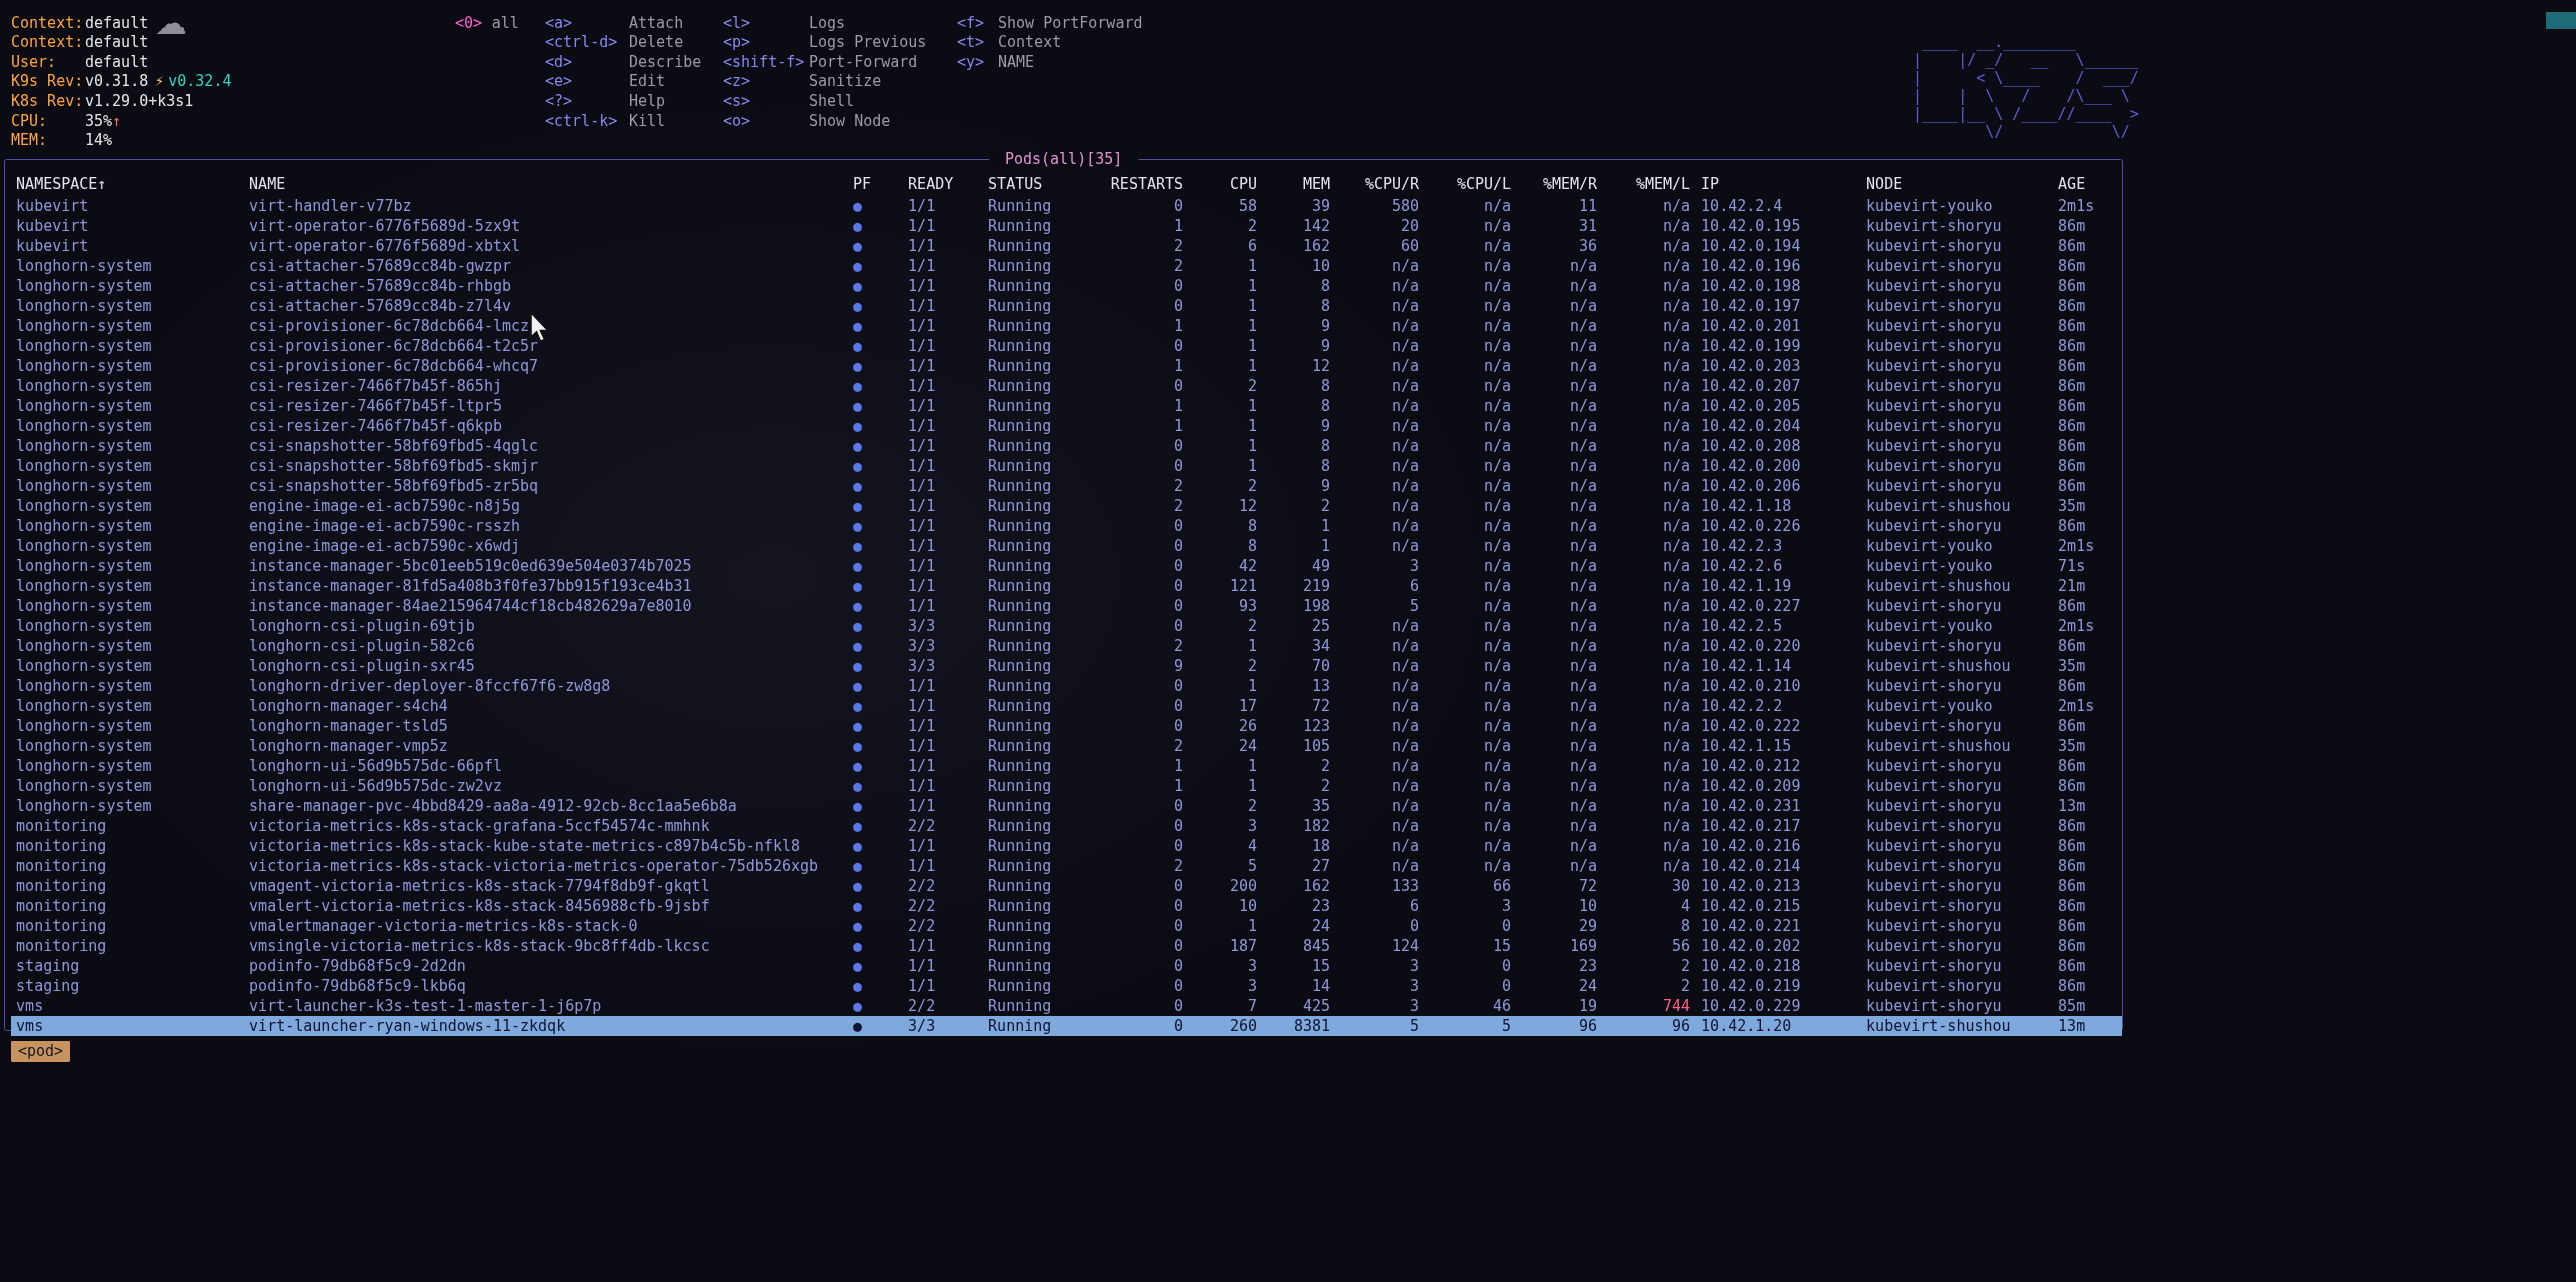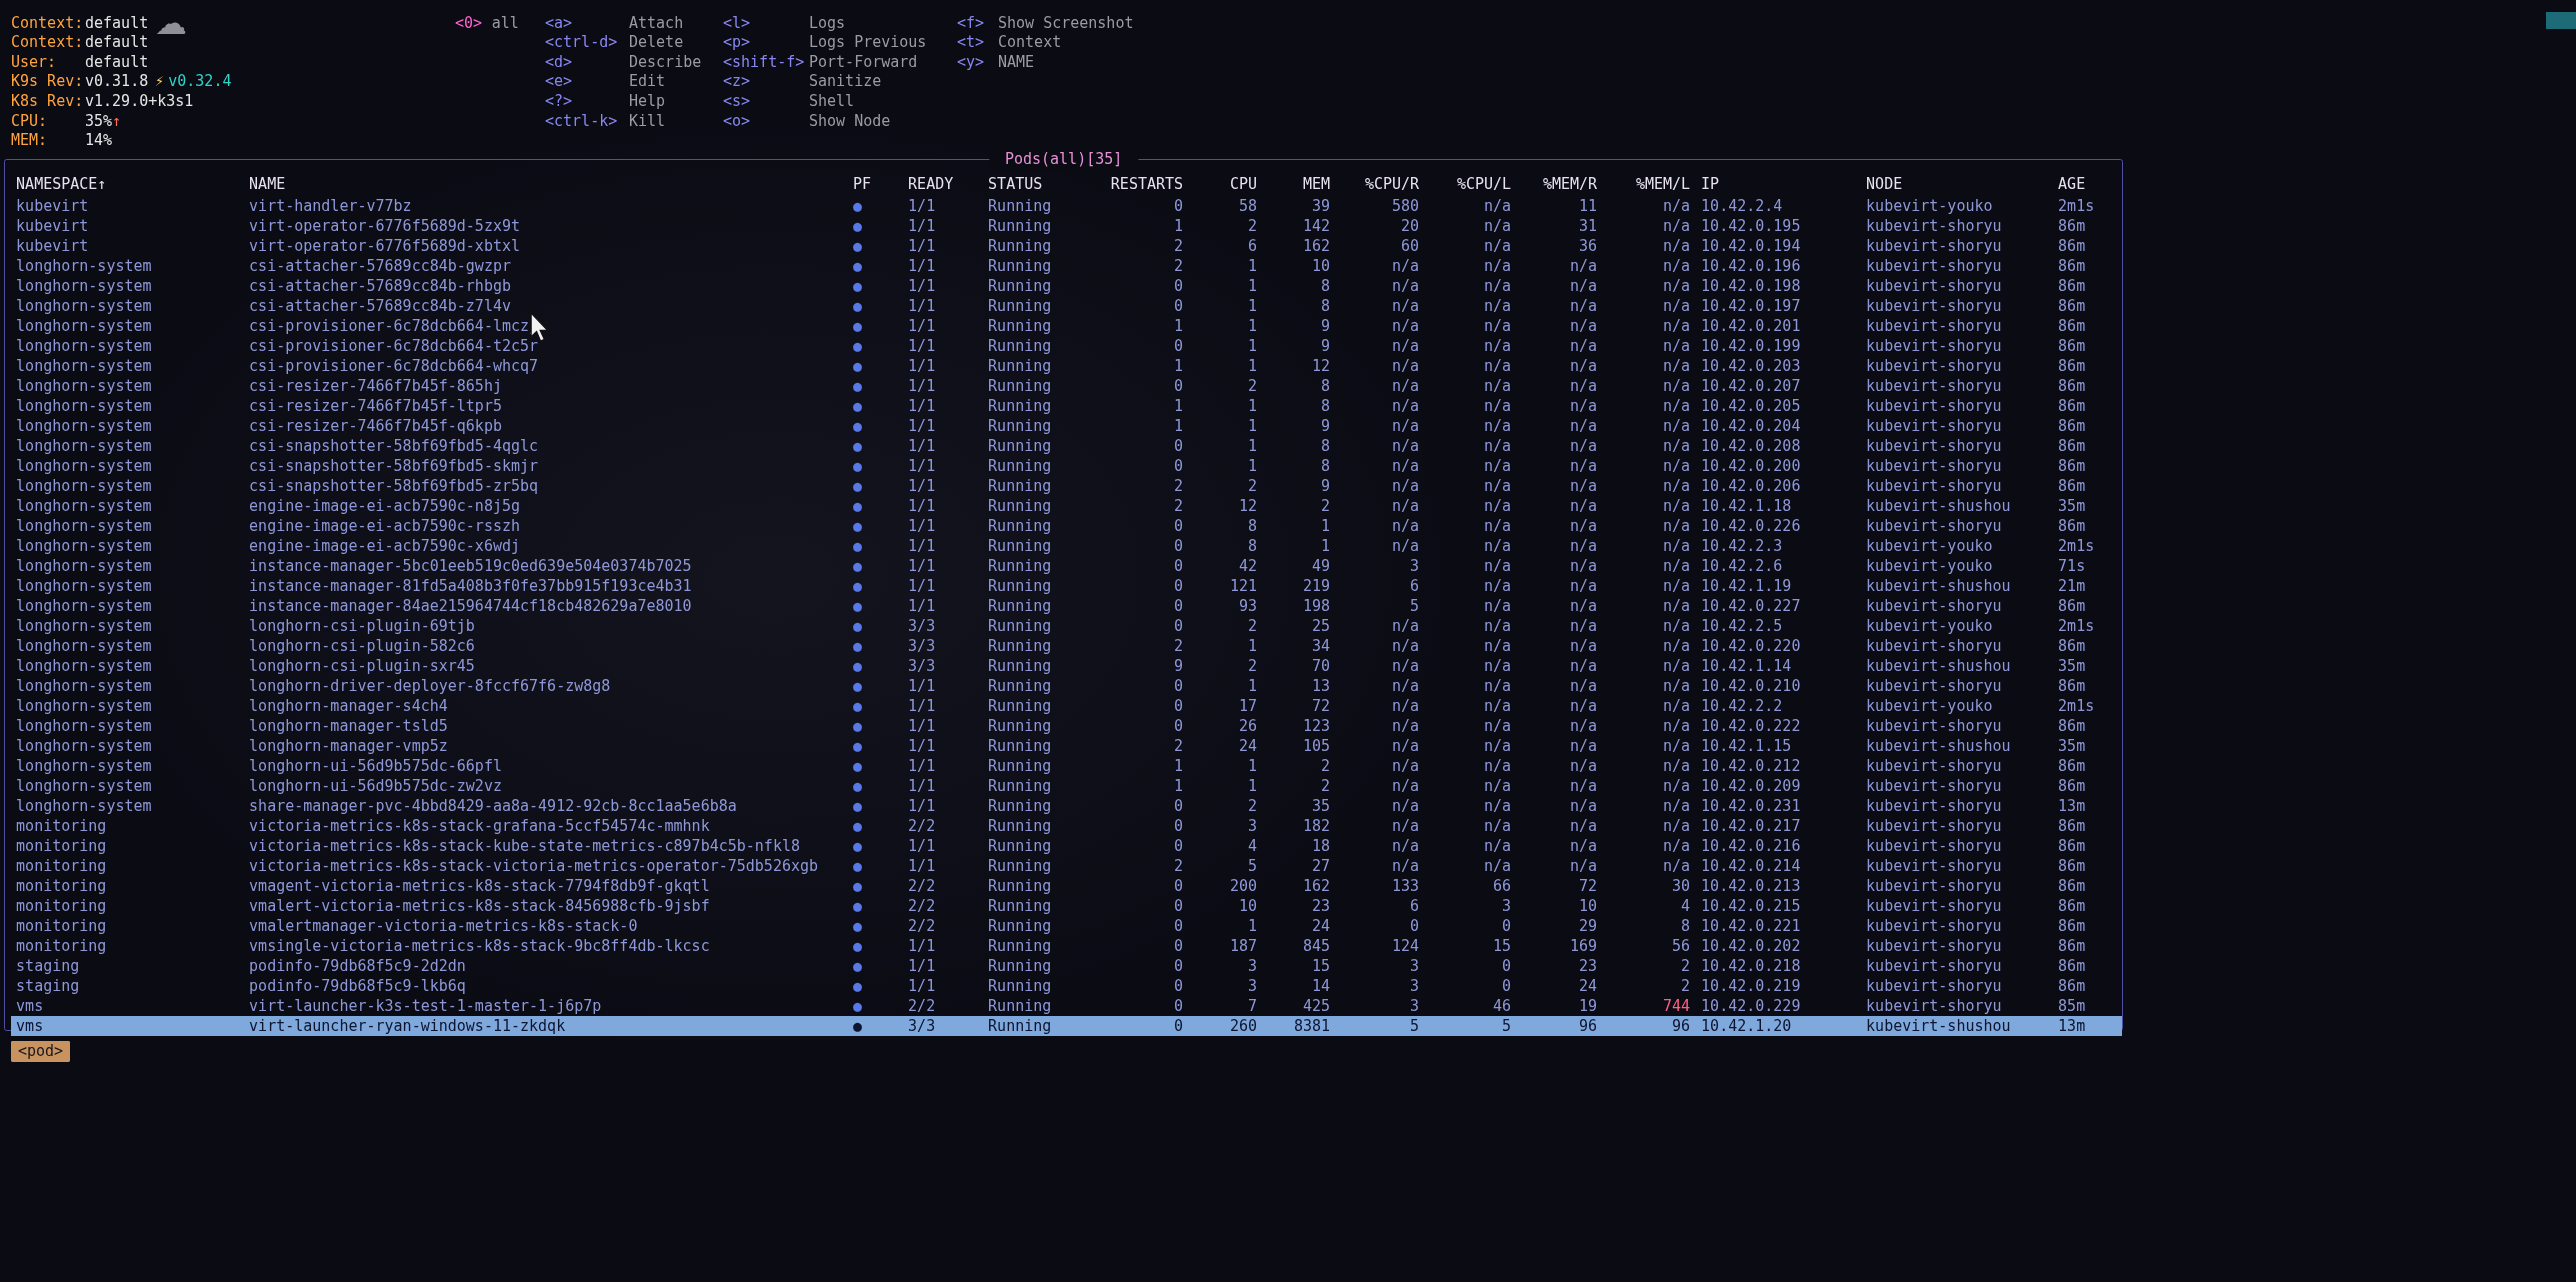--- a/index.html
+++ b/index.html
@@ -85,25 +85,31 @@
       </div>
     <div class="menu menu1" id="menu1">
         <div><span class="key">&lt;a&gt;</span><span class="mlabel">Attach</span></div>
         <div><span class="key">&lt;ctrl-d&gt;</span><span class="mlabel">Delete</span></div>
         <div><span class="key">&lt;d&gt;</span><span class="mlabel">Describe</span></div>
         <div><span class="key">&lt;e&gt;</span><span class="mlabel">Edit</span></div>
         <div><span class="key">&lt;?&gt;</span><span class="mlabel">Help</span></div>
         <div><span class="key">&lt;ctrl-k&gt;</span><span class="mlabel">Kill</span></div>
       </div>
     <div class="menu menu3" id="menu3">
-        <div><span class="key">&lt;f&gt;</span><span class="mlabel">Show Screenshot</span></div>
+        <div><span class="key">&lt;f&gt;</span><span class="mlabel">Show PortForward</span></div>
         <div><span class="key">&lt;t&gt;</span><span class="mlabel">Context</span></div>
         <div><span class="key">&lt;y&gt;</span><span class="mlabel">NAME</span></div>
       </div>
 
+    <pre class="logo" id="logo"> ____  __.________
+|    |/ _/   __   \______
+|      &lt; \____    /  ___/
+|    |  \   /    /\___ \
+|____|__ \ /____//____  &gt;
+        \/            \/</pre>
   </div>
 
   <div class="tablebox">
     <div class="tabletitle"> Pods(all)[35] </div>
     <div class="thead" id="thead"><div class="cell" style="width: 233px;">NAMESPACE↑</div><div class="cell" style="width: 604px;">NAME</div><div class="cell" style="width: 55px;">PF</div><div class="cell" style="width: 80px;">READY</div><div class="cell" style="width: 103px;">STATUS</div><div class="cell r" style="width: 92px;">RESTARTS</div><div class="cell r" style="width: 74px;">CPU</div><div class="cell r" style="width: 73px;">MEM</div><div class="cell r" style="width: 89px;">%CPU/R</div><div class="cell r" style="width: 92px;">%CPU/L</div><div class="cell r" style="width: 86px;">%MEM/R</div><div class="cell r" style="width: 93px;">%MEM/L</div><div class="cell padl" style="width: 176px;">IP</div><div class="cell" style="width: 192px;">NODE</div><div class="cell" style="width: 69px;">AGE</div></div>
     <div class="tbody" id="tbody">
         <div class="trow"><div class="cell" style="width: 233px;">kubevirt</div><div class="cell" style="width: 604px;">virt-handler-v77bz</div><div class="cell dot" style="width: 55px;">●</div><div class="cell" style="width: 80px;">1/1</div><div class="cell" style="width: 103px;">Running</div><div class="cell r" style="width: 92px;">0</div><div class="cell r" style="width: 74px;">58</div><div class="cell r" style="width: 73px;">39</div><div class="cell r" style="width: 89px;">580</div><div class="cell r" style="width: 92px;">n/a</div><div class="cell r" style="width: 86px;">11</div><div class="cell r" style="width: 93px;">n/a</div><div class="cell padl" style="width: 176px;">10.42.2.4</div><div class="cell" style="width: 192px;">kubevirt-youko</div><div class="cell" style="width: 69px;">2m1s</div></div>
         <div class="trow"><div class="cell" style="width: 233px;">kubevirt</div><div class="cell" style="width: 604px;">virt-operator-6776f5689d-5zx9t</div><div class="cell dot" style="width: 55px;">●</div><div class="cell" style="width: 80px;">1/1</div><div class="cell" style="width: 103px;">Running</div><div class="cell r" style="width: 92px;">1</div><div class="cell r" style="width: 74px;">2</div><div class="cell r" style="width: 73px;">142</div><div class="cell r" style="width: 89px;">20</div><div class="cell r" style="width: 92px;">n/a</div><div class="cell r" style="width: 86px;">31</div><div class="cell r" style="width: 93px;">n/a</div><div class="cell padl" style="width: 176px;">10.42.0.195</div><div class="cell" style="width: 192px;">kubevirt-shoryu</div><div class="cell" style="width: 69px;">86m</div></div>
         <div class="trow"><div class="cell" style="width: 233px;">kubevirt</div><div class="cell" style="width: 604px;">virt-operator-6776f5689d-xbtxl</div><div class="cell dot" style="width: 55px;">●</div><div class="cell" style="width: 80px;">1/1</div><div class="cell" style="width: 103px;">Running</div><div class="cell r" style="width: 92px;">2</div><div class="cell r" style="width: 74px;">6</div><div class="cell r" style="width: 73px;">162</div><div class="cell r" style="width: 89px;">60</div><div class="cell r" style="width: 92px;">n/a</div><div class="cell r" style="width: 86px;">36</div><div class="cell r" style="width: 93px;">n/a</div><div class="cell padl" style="width: 176px;">10.42.0.194</div><div class="cell" style="width: 192px;">kubevirt-shoryu</div><div class="cell" style="width: 69px;">86m</div></div>
         <div class="trow"><div class="cell" style="width: 233px;">longhorn-system</div><div class="cell" style="width: 604px;">csi-attacher-57689cc84b-gwzpr</div><div class="cell dot" style="width: 55px;">●</div><div class="cell" style="width: 80px;">1/1</div><div class="cell" style="width: 103px;">Running</div><div class="cell r" style="width: 92px;">2</div><div class="cell r" style="width: 74px;">1</div><div class="cell r" style="width: 73px;">10</div><div class="cell r" style="width: 89px;">n/a</div><div class="cell r" style="width: 92px;">n/a</div><div class="cell r" style="width: 86px;">n/a</div><div class="cell r" style="width: 93px;">n/a</div><div class="cell padl" style="width: 176px;">10.42.0.196</div><div class="cell" style="width: 192px;">kubevirt-shoryu</div><div class="cell" style="width: 69px;">86m</div></div>

